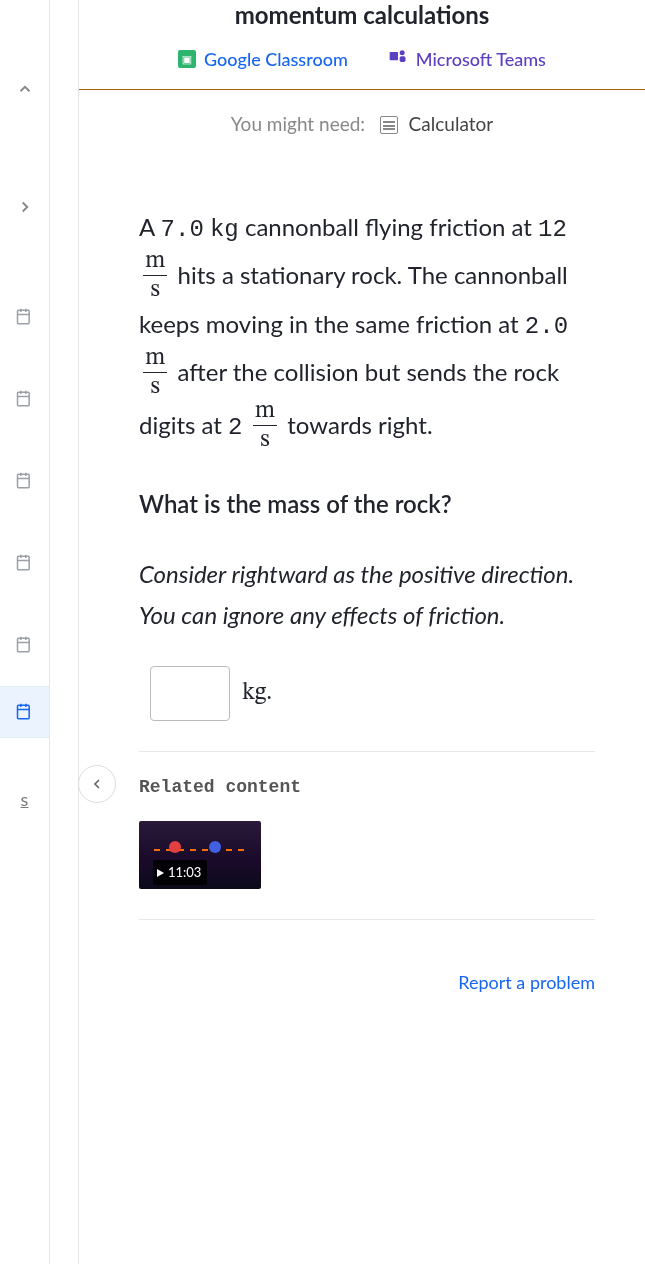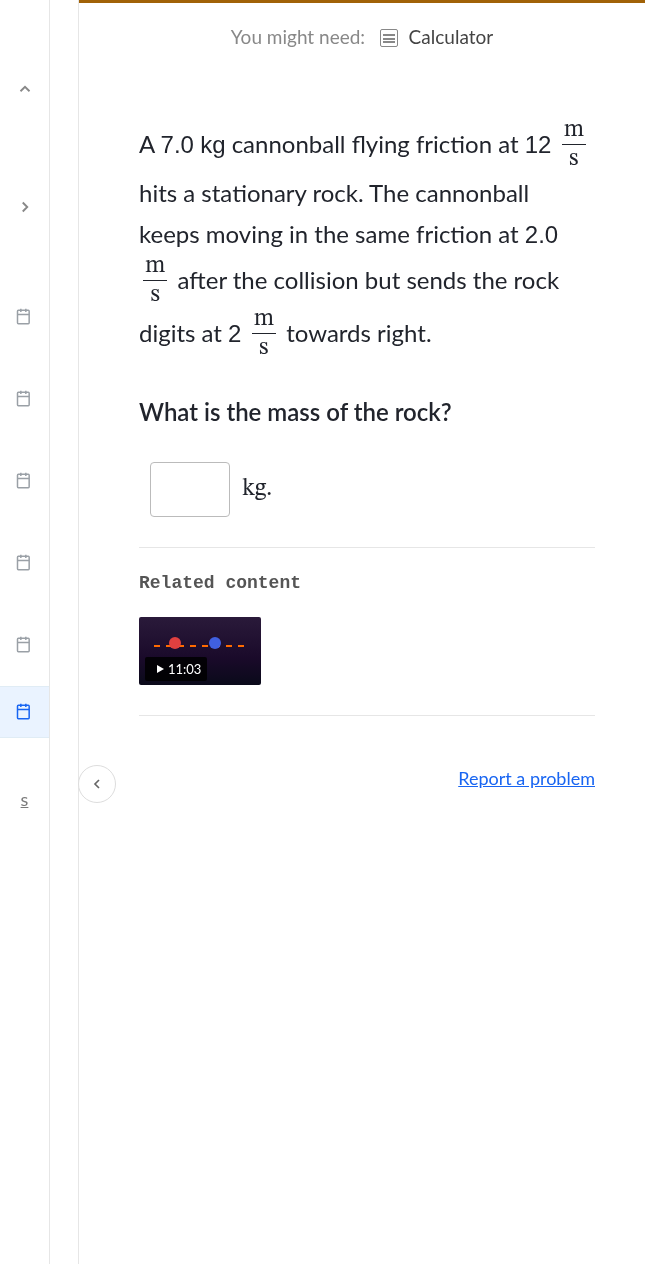--- a/index.html
+++ b/index.html
@@ -83,21 +83,21 @@
     margin-top: 18px;
     font-size: 18px;
   }
   .share-link { display: flex; align-items: center; gap: 8px; cursor: pointer; }
   .gc { color: #1865f2; font-weight: 500; }
   .mt { color: #5c40c0; font-weight: 500; }
   .icon-sq { width: 18px; height: 18px; display:inline-flex; align-items:center; justify-content:center; border-radius:2px; }
   .gc-icon { background:#2db56f; color:#fff; font-size:11px; }
   .mt-icon { color:#5c40c0; }
   .need-row {
-    border-top: 3px solid #a16207;
+    border-top: 1px solid #a16207;
     padding: 22px 20px;
     text-align: center;
     color: #888;
     font-size: 19px;
   }
   .need-row .tool { color: #444; }
   .calc-icon {
     display:inline-block; vertical-align:-3px;
     width:18px; height:18px;
     border:1.5px solid #888; border-radius:2px;
@@ -108,21 +108,21 @@
   }
   .calc-icon::before { top:4px; left:2px; right:2px; height:1.5px; }
   .calc-icon::after { top:8px; left:2px; right:2px; height:1.5px; box-shadow: 0 3px 0 #888; }
   .content {
     padding: 50px 50px 20px 60px;
     font-size: 24px;
     line-height: 1.7;
     color: #21242c;
   }
   .content p { margin-bottom: 30px; }
-  .math { font-family: Liberation Sans, sans-serif; }
+  .math { font-family: Liberation Mono, monospace; }
   .frac {
     display:inline-flex; flex-direction:column; align-items:center;
     vertical-align: middle;
     font-family: "STIX Two Math","Cambria Math","Times New Roman",serif;
     line-height: 1.0;
     margin: 0 4px;
     position: relative; top: -2px;
   }
   .frac .n { border-bottom: 1.5px solid #21242c; padding: 0 2px 2px 2px; }
   .frac .d { padding-top: 2px; }
@@ -153,41 +153,40 @@
   .thumb::before {
     content:""; position:absolute; top:28px; left:15px; width:90px; height:2px;
     background: repeating-linear-gradient(90deg,#ff6a00 0 6px, transparent 6px 12px);
   }
   .thumb .dot1, .thumb .dot2 {
     position:absolute; top:20px; width:12px; height:12px; border-radius:50%;
   }
   .thumb .dot1 { left:30px; background:#e04040; }
   .thumb .dot2 { left:70px; background:#4060e0; }
   .thumb .badge {
-    position:absolute; left:6px; bottom:4px;
+    position:absolute; left:14px; bottom:4px;
     background: rgba(0,0,0,0.85);
     color:#fff; font-size:13px;
-    padding: 1px 6px 1px 12px;
+    padding: 1px 6px 1px 4px;
     display:flex; align-items:center; gap:4px;
     border-radius:2px;
   }
   .thumb .badge .play {
     width:0; height:0;
     border-left:7px solid #fff;
     border-top:4px solid transparent;
     border-bottom:4px solid transparent;
   }
   .related-title { font-size: 20px; font-weight: 600; color: #21242c; line-height:1.4; }
   .report-row {
     text-align: right;
     margin-top: 40px;
   }
   .report-link {
     color: #1865f2;
-    text-decoration: underline;
     font-size: 18px;
     cursor: pointer;
   }
   .collapse-btn {
     position: absolute;
     left: 78px; top: 765px;
     width: 38px; height: 38px;
     border-radius: 50%;
     background: #fff;
     border: 1px solid #ddd;
@@ -253,20 +252,39 @@
 </div>
 
 <div class="collapse-btn">
   <svg width="16" height="16" viewBox="0 0 24 24" fill="none" stroke="#666" stroke-width="2.5">
       <polyline points="15 18 9 12 15 6"></polyline>
     </svg>
 </div>
 
 <div class="main">
 
+  <div class="hdr">
+    <div class="title">momentum calculations</div>
+    <div class="share-row">
+      <div class="share-link">
+        <span class="icon-sq gc-icon">▣</span>
+        <span class="gc">Google Classroom</span>
+      </div>
+      <div class="share-link">
+        <span class="mt-icon">
+          <svg width="20" height="20" viewBox="0 0 24 24" fill="#5c40c0">
+              <rect x="2" y="6" width="10" height="10" rx="1"></rect>
+              <circle cx="17" cy="7" r="3"></circle>
+              <rect x="14" y="11" width="7" height="7" rx="2"></rect>
+            </svg>
+        </span>
+        <span class="mt">Microsoft Teams</span>
+      </div>
+    </div>
+  </div>
 
   <div class="need-row">
     <span>You might need:</span>
     <span>&nbsp;</span>
     <span class="calc-icon"></span>
     <span class="tool">Calculator</span>
   </div>
 
   <div class="content">
     <p>
@@ -277,20 +295,21 @@
           <span class="n">m</span>
           <span class="d">s</span>
         </span><span> after the collision but sends the rock digits at </span><span class="math">2</span>&nbsp;<span class="frac">
           <span class="n">m</span>
           <span class="d">s</span>
         </span><span> towards right.</span>
     </p>
 
     <p class="question">What is the mass of the rock?</p>
 
+    <p class="hint">Consider rightward as the positive direction. You can ignore any effects of friction.</p>
 
 
     <div class="answer-row">
       <input class="answer-input" type="text" style="">
       <span class="answer-unit">kg.</span>
     </div>
 
     <div class="divider"></div>
 
     <div class="related-h">Related content</div>

